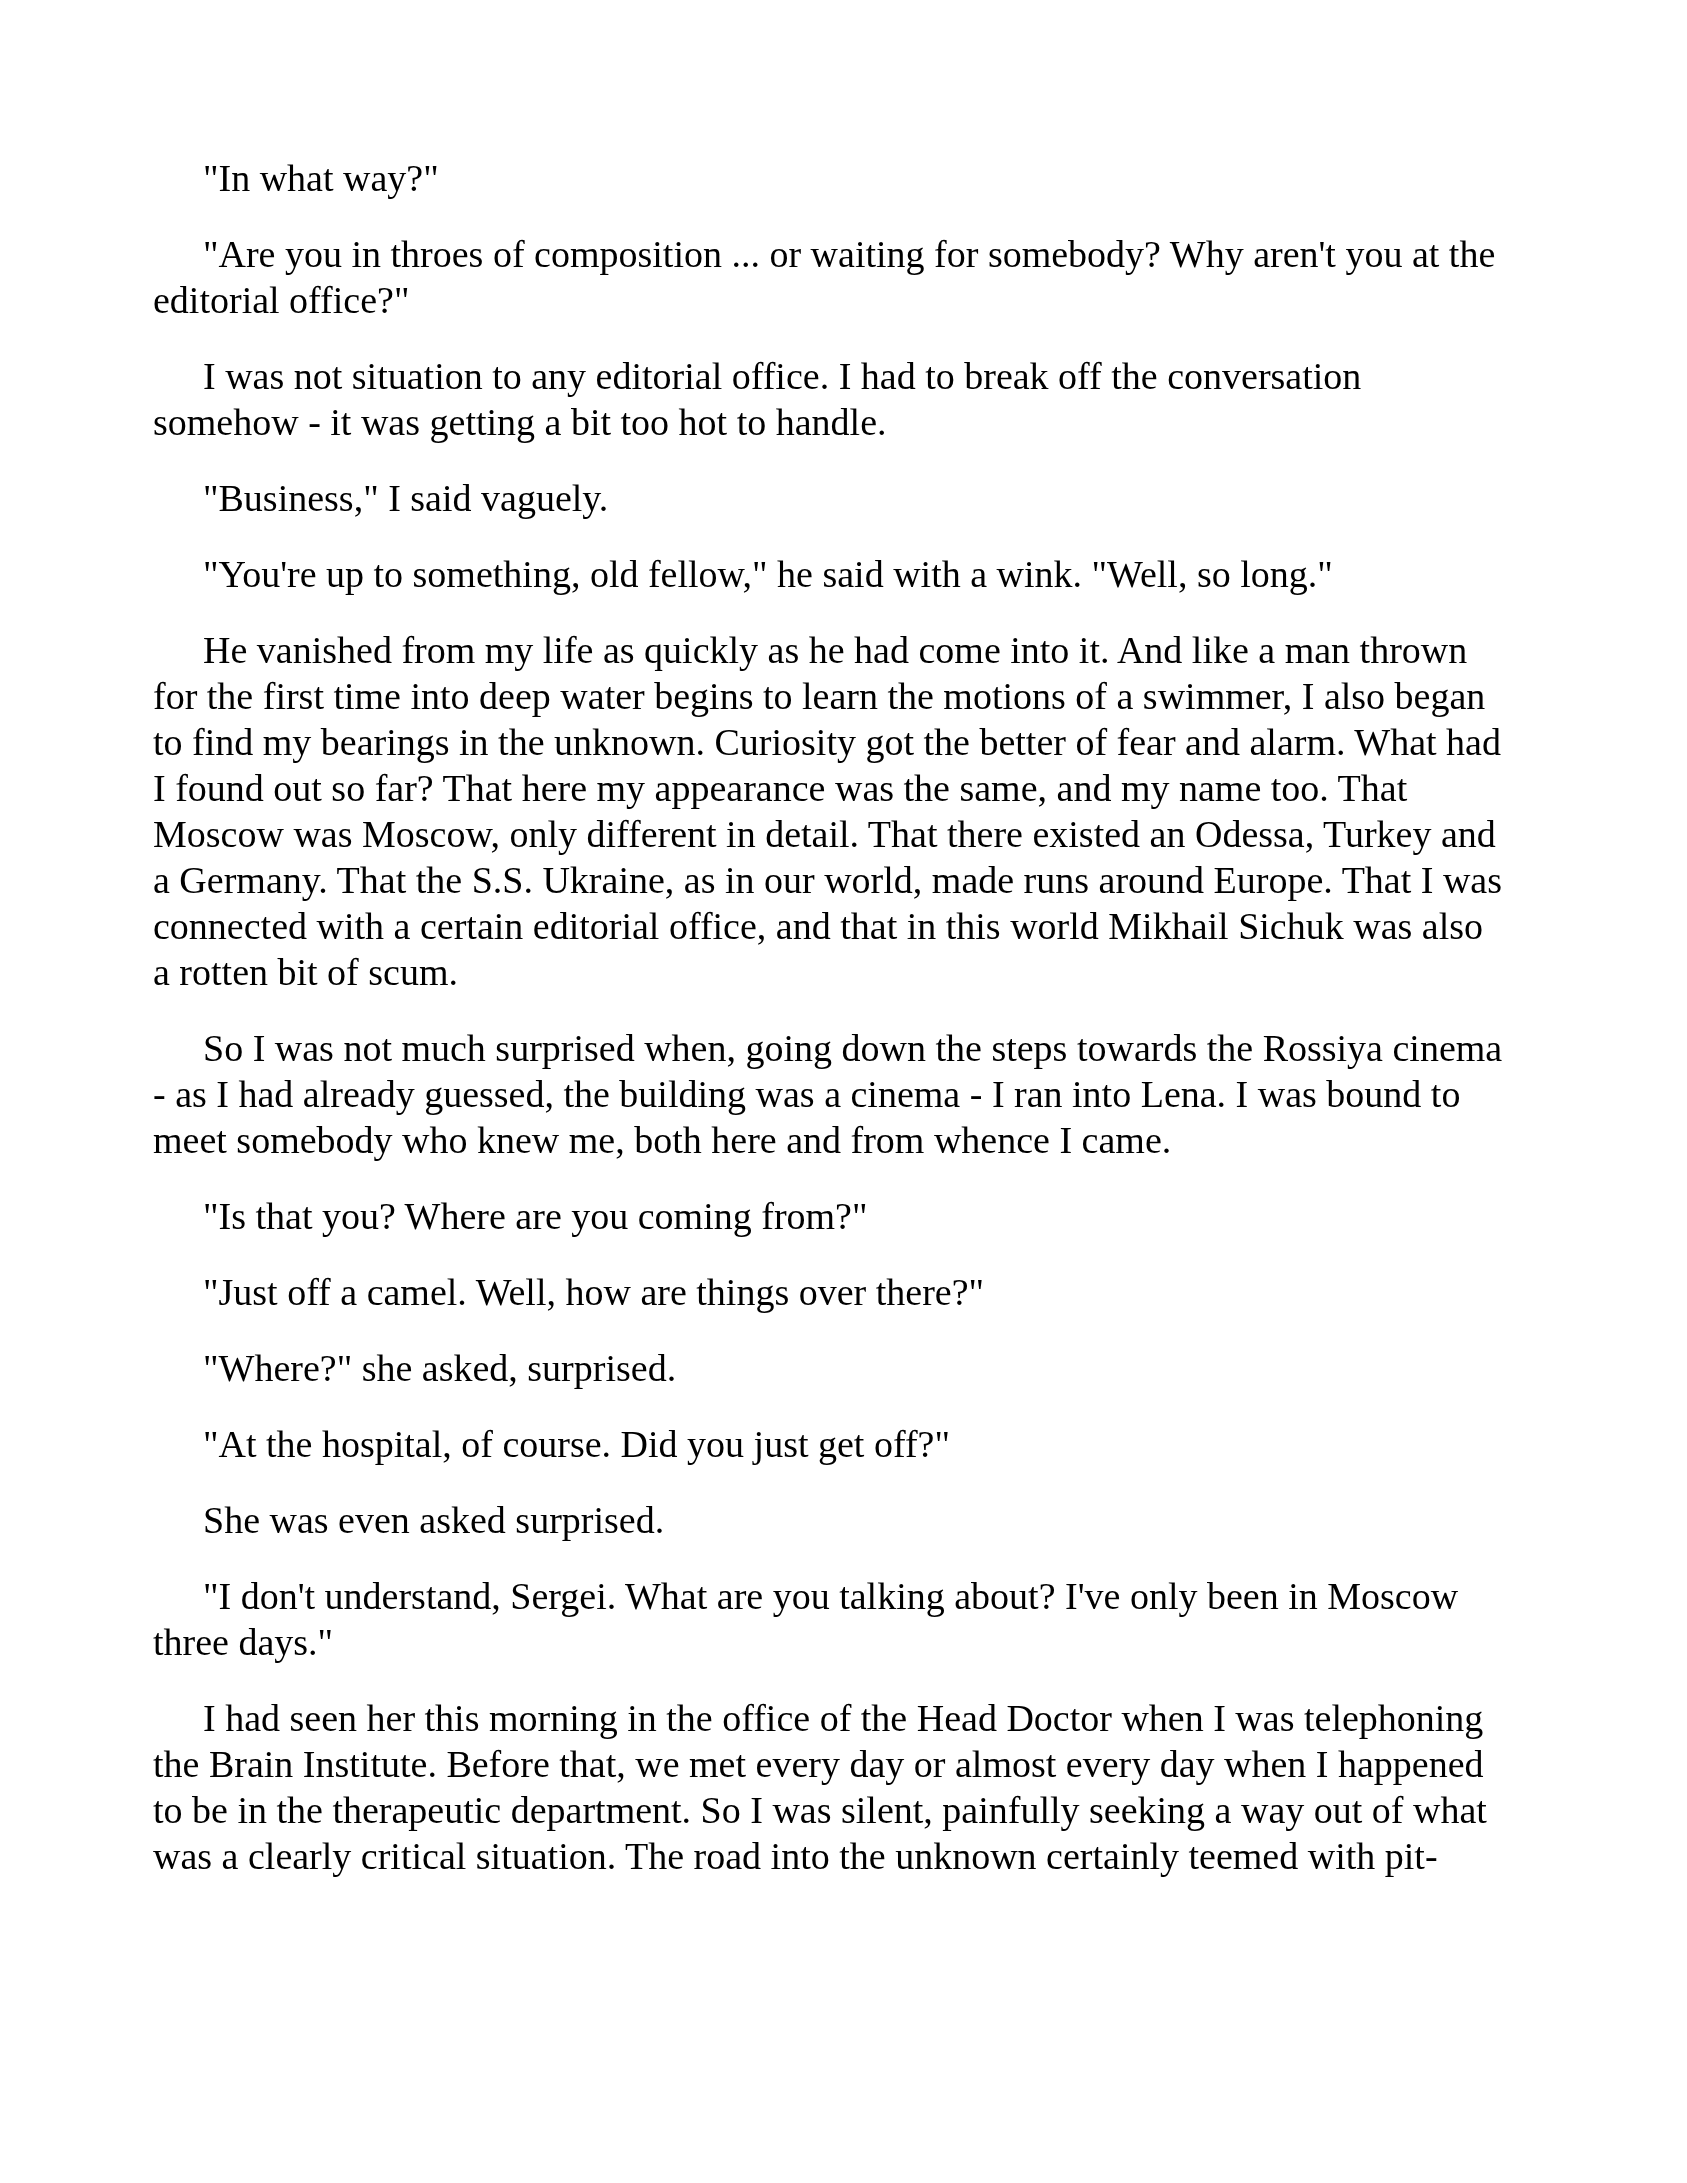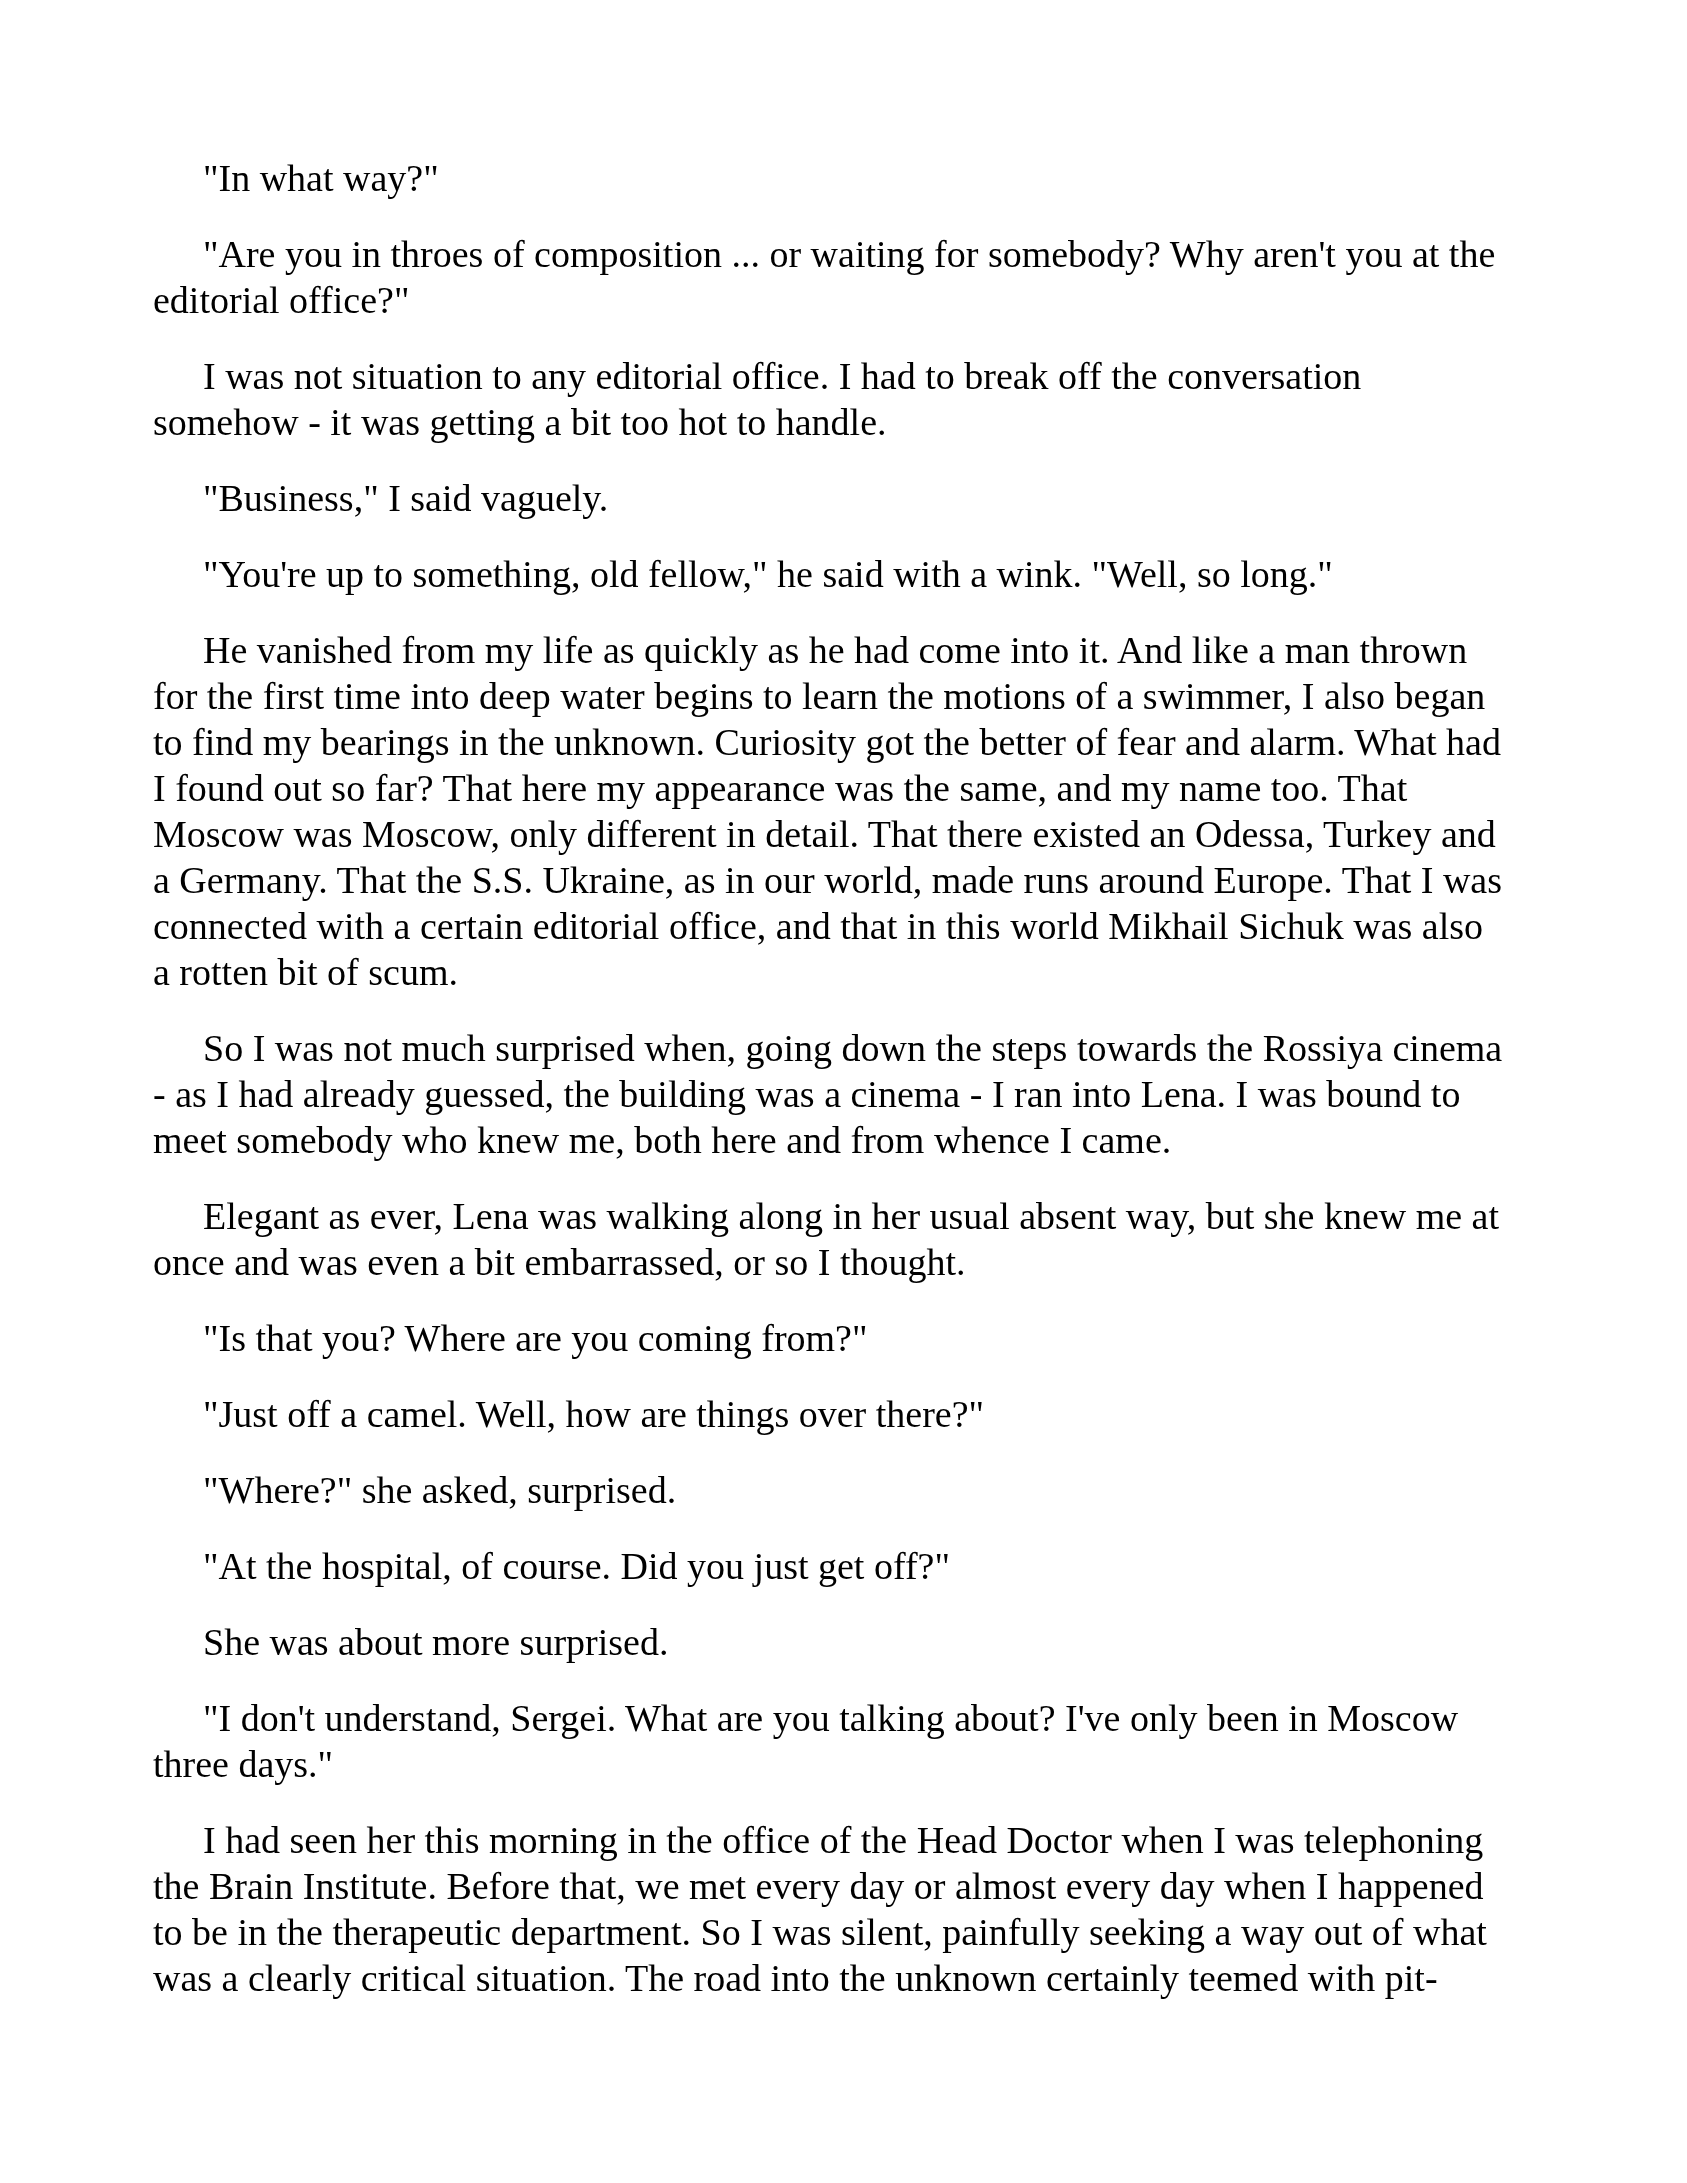--- a/index.html
+++ b/index.html
@@ -52,27 +52,25 @@
 for the first time into deep water begins to learn the motions of a swimmer, I also began
 to find my bearings in the unknown. Curiosity got the better of fear and alarm. What had
 I found out so far? That here my appearance was the same, and my name too. That
 Moscow was Moscow, only different in detail. That there existed an Odessa, Turkey and
 a Germany. That the S.S. Ukraine, as in our world, made runs around Europe. That I was
 connected with a certain editorial office, and that in this world Mikhail Sichuk was also
 a rotten bit of scum.</p>
       <p>So I was not much surprised when, going down the steps towards the Rossiya cinema
 - as I had already guessed, the building was a cinema - I ran into Lena. I was bound to
 meet somebody who knew me, both here and from whence I came.</p>
-      <p>Elegant as ever, Lena was walking along in her usual absent way, but she knew me at
-once and was even a bit embarrassed, or so I thought.</p>
       <p>"Is that you? Where are you coming from?"</p>
       <p>"Just off a camel. Well, how are things over there?"</p>
       <p>"Where?" she asked, surprised.</p>
       <p>"At the hospital, of course. Did you just get off?"</p>
-      <p>She was about more surprised.</p>
+      <p>She was even asked surprised.</p>
       <p>"I don't understand, Sergei. What are you talking about? I've only been in Moscow
 three days."</p>
       <p>I had seen her this morning in the office of the Head Doctor when I was telephoning
 the Brain Institute. Before that, we met every day or almost every day when I happened
 to be in the therapeutic department. So I was silent, painfully seeking a way out of what
 was a clearly critical situation. The road into the unknown certainly teemed with pit-</p>
     </div>
 </div>
 
 

